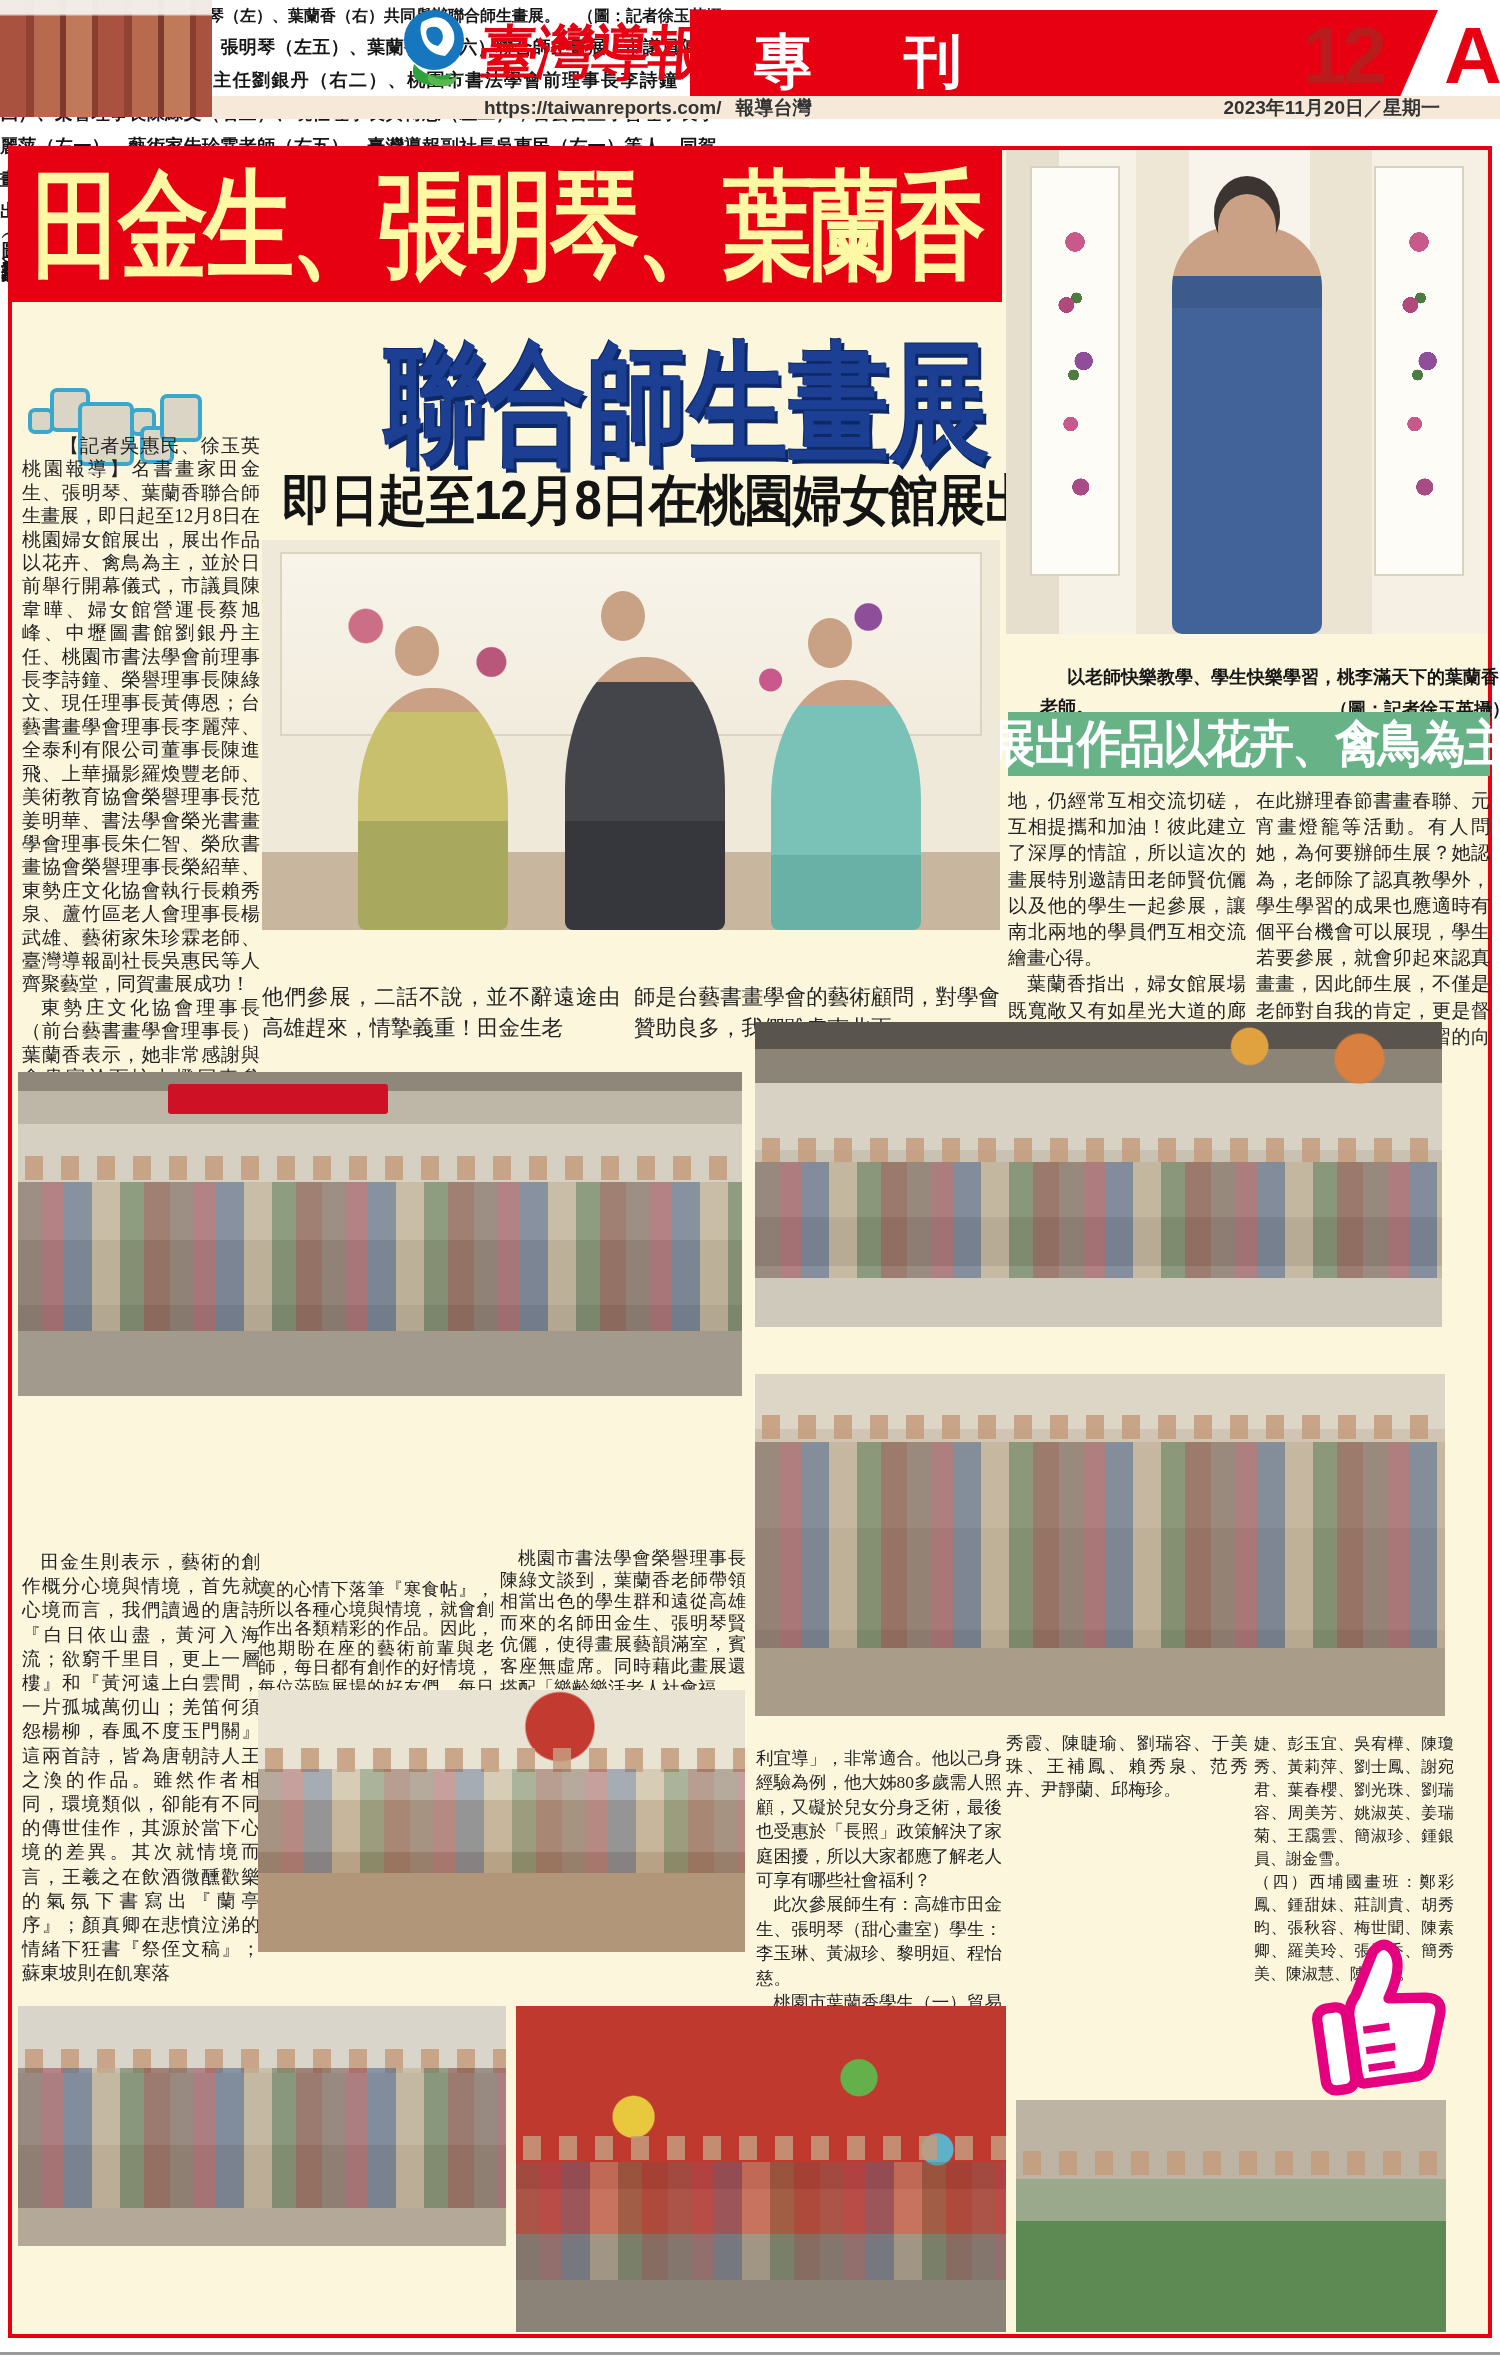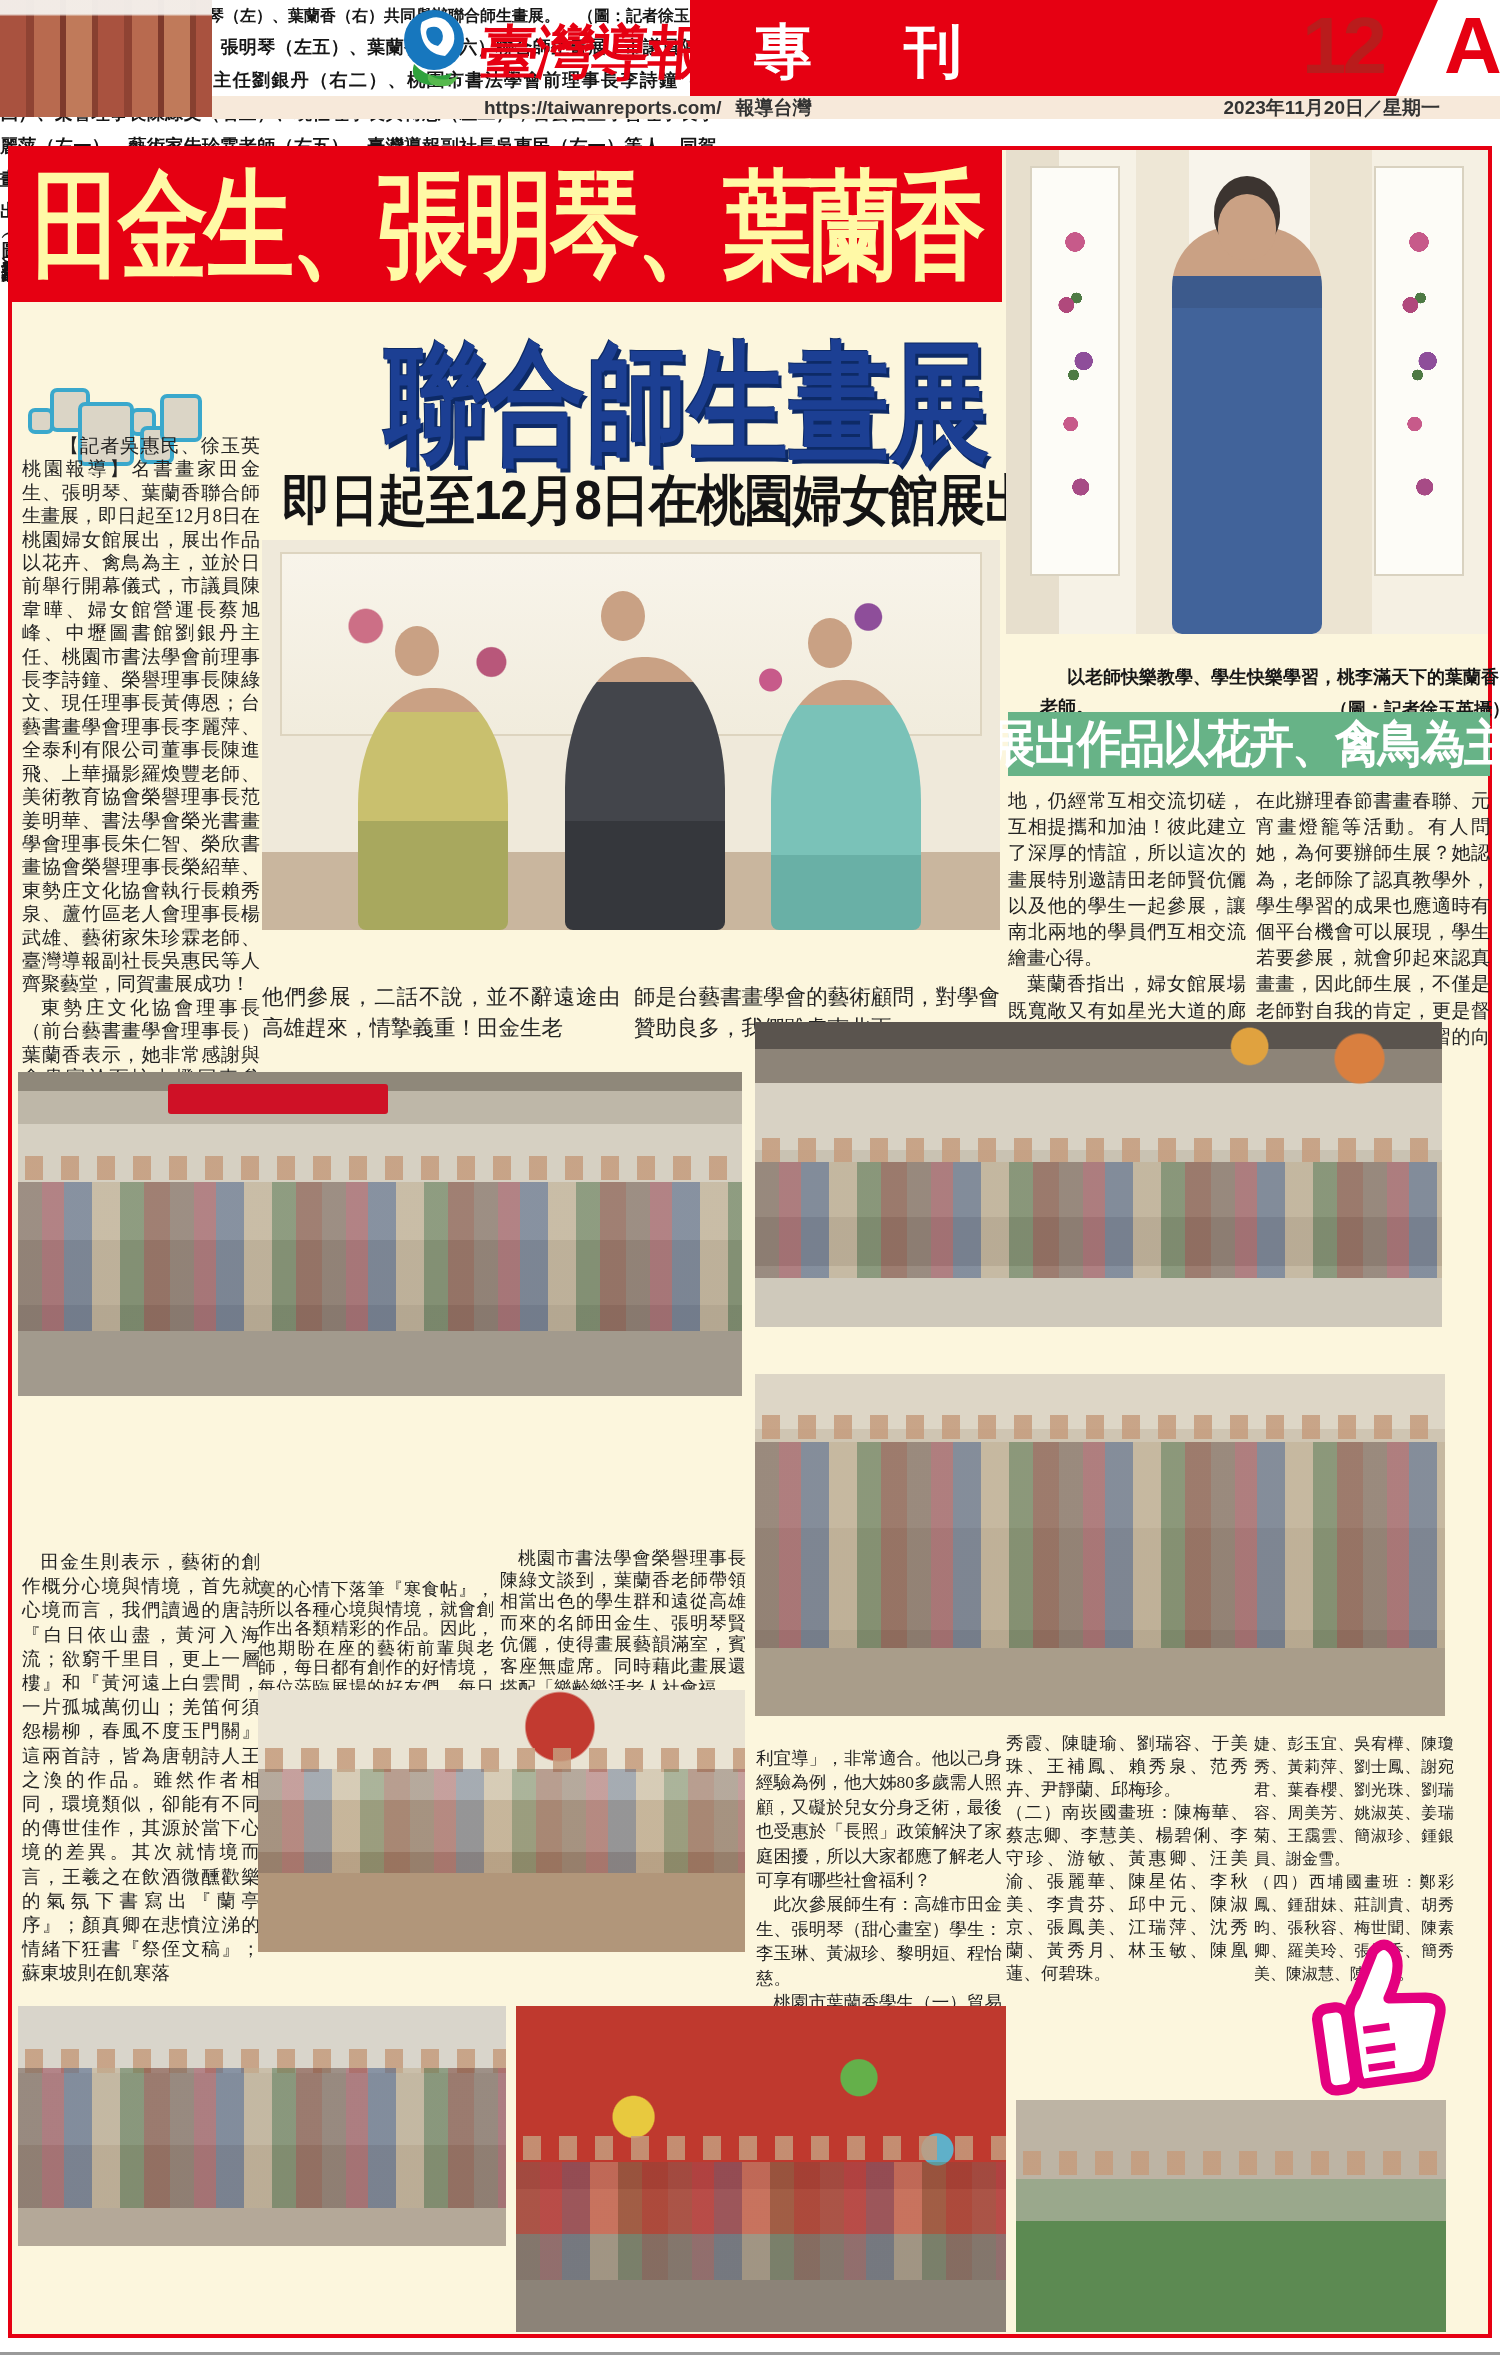--- a/index.html
+++ b/index.html
@@ -17,21 +17,21 @@
 
   
   #ph-street{left:0;top:0;width:212px;height:117px;
     background:
       linear-gradient(180deg,rgba(245,242,238,.95) 0 12%,rgba(235,225,215,0) 14%),
       repeating-linear-gradient(90deg,#a9523f 0 26px,#8f4333 26px 34px,#b86a4f 34px 60px,#7e3a2c 60px 66px,#c07a5a 66px 92px,#874030 92px 98px),
       linear-gradient(180deg,#c98d72,#7c4434);}
   #logo{left:398px;top:4px;width:320px;height:90px;}
   #masthead-text{position:absolute;left:82px;top:10px;font-size:58px;font-weight:bold;color:#e60012;
     letter-spacing:-2px;transform:skewX(-4deg);font-family:"Liberation Serif","DejaVu Serif",serif;}
-  #mast-right{left:690px;top:0;width:810px;height:76px;}
+  #mast-right{left:690px;top:10px;width:810px;height:76px;}
   #mast-red{position:absolute;left:0;top:0;width:100%;height:96px;background:#e60012;
     clip-path:polygon(0 0,748px 0,706px 96px,0 96px);}
   #sec-label{position:absolute;left:64px;top:13px;font-size:58px;font-weight:bold;color:#ffffff;letter-spacing:38px;}
   #page-num{position:absolute;left:612px;top:0px;font-size:80px;font-weight:bold;color:#b91c1c;letter-spacing:-4px;}
   #page-letter{position:absolute;left:754px;top:0px;font-size:80px;font-weight:bold;color:#e60012;}
   #strip{left:212px;top:96px;width:1288px;height:23px;background:#f7e9da;display:flex;align-items:center;
     justify-content:space-between;padding:0 60px 0 272px;box-sizing:border-box;}
   #strip span{font-size:19px;font-weight:bold;color:#333;}
   #strip-url b{margin-right:14px;}
   #strip b{font-weight:bold;}
@@ -317,21 +317,20 @@
   <span class="credit">（圖：記者徐玉英攝）</span>
 </div>
 
 <div class="abs bodytext" id="low-4">
   <p>利宜導」，非常適合。他以己身經驗為例，他大姊80多歲需人照顧，又礙於兒女分身乏術，最後也受惠於「長照」政策解決了家庭困擾，所以大家都應了解老人可享有哪些社會福利？</p>
   <p class="ind1">此次參展師生有：高雄市田金生、張明琴（甜心畫室）學生：李玉琳、黃淑珍、黎明姮、程怡慈。</p>
   <p class="ind1">桃園市葉蘭香學生（一）貿易里國畫班：余菊花、李渝瓊、黃</p>
 </div>
 <div class="abs bodytext" id="low-5">
   <p>秀霞、陳睫瑜、劉瑞容、于美珠、王補鳳、賴秀泉、范秀卉、尹靜蘭、邱梅珍。</p>
-  <p>（二）南崁國畫班：陳梅華、蔡志卿、李慧美、楊碧俐、李守珍、游敏、黃惠卿、汪美渝、張麗華、陳星佑、李秋美、李貴芬、邱中元、陳淑京、張鳳美、江瑞萍、沈秀蘭、黃秀月、林玉敏、陳凰蓮、何碧珠。</p>
 </div>
 <div class="abs bodytext" id="low-6">
   <p>婕、彭玉宜、吳宥樺、陳瓊秀、黃莉萍、劉士鳳、謝宛君、葉春櫻、劉光珠、劉瑞容、周美芳、姚淑英、姜瑞菊、王靄雲、簡淑珍、鍾銀員、謝金雪。</p>
   <p>（四）西埔國畫班：鄭彩鳳、鍾甜妹、莊訓貴、胡秀昀、張秋容、梅世聞、陳素卿、羅美玲、張秀香、簡秀美、陳淑慧、陳莉香。</p>
 </div>
 
 <div class="abs" id="thumb">
   <svg width="152" height="162" viewBox="0 0 100 110">
     <rect x="10" y="46" width="20" height="56" rx="7" fill="#ffffff" stroke="#e4007f" stroke-width="7"></rect>
     <path d="M36 100 h34 q9 0 12-9 l11-30 q4-11-8-13 l-25-3 q13-20 8-31 q-5-10-14-2 L38 40 q-6 6-6 14 v38 q0 8 4 8 z" fill="#ffffff" stroke="#e4007f" stroke-width="7" stroke-linejoin="round"></path>

